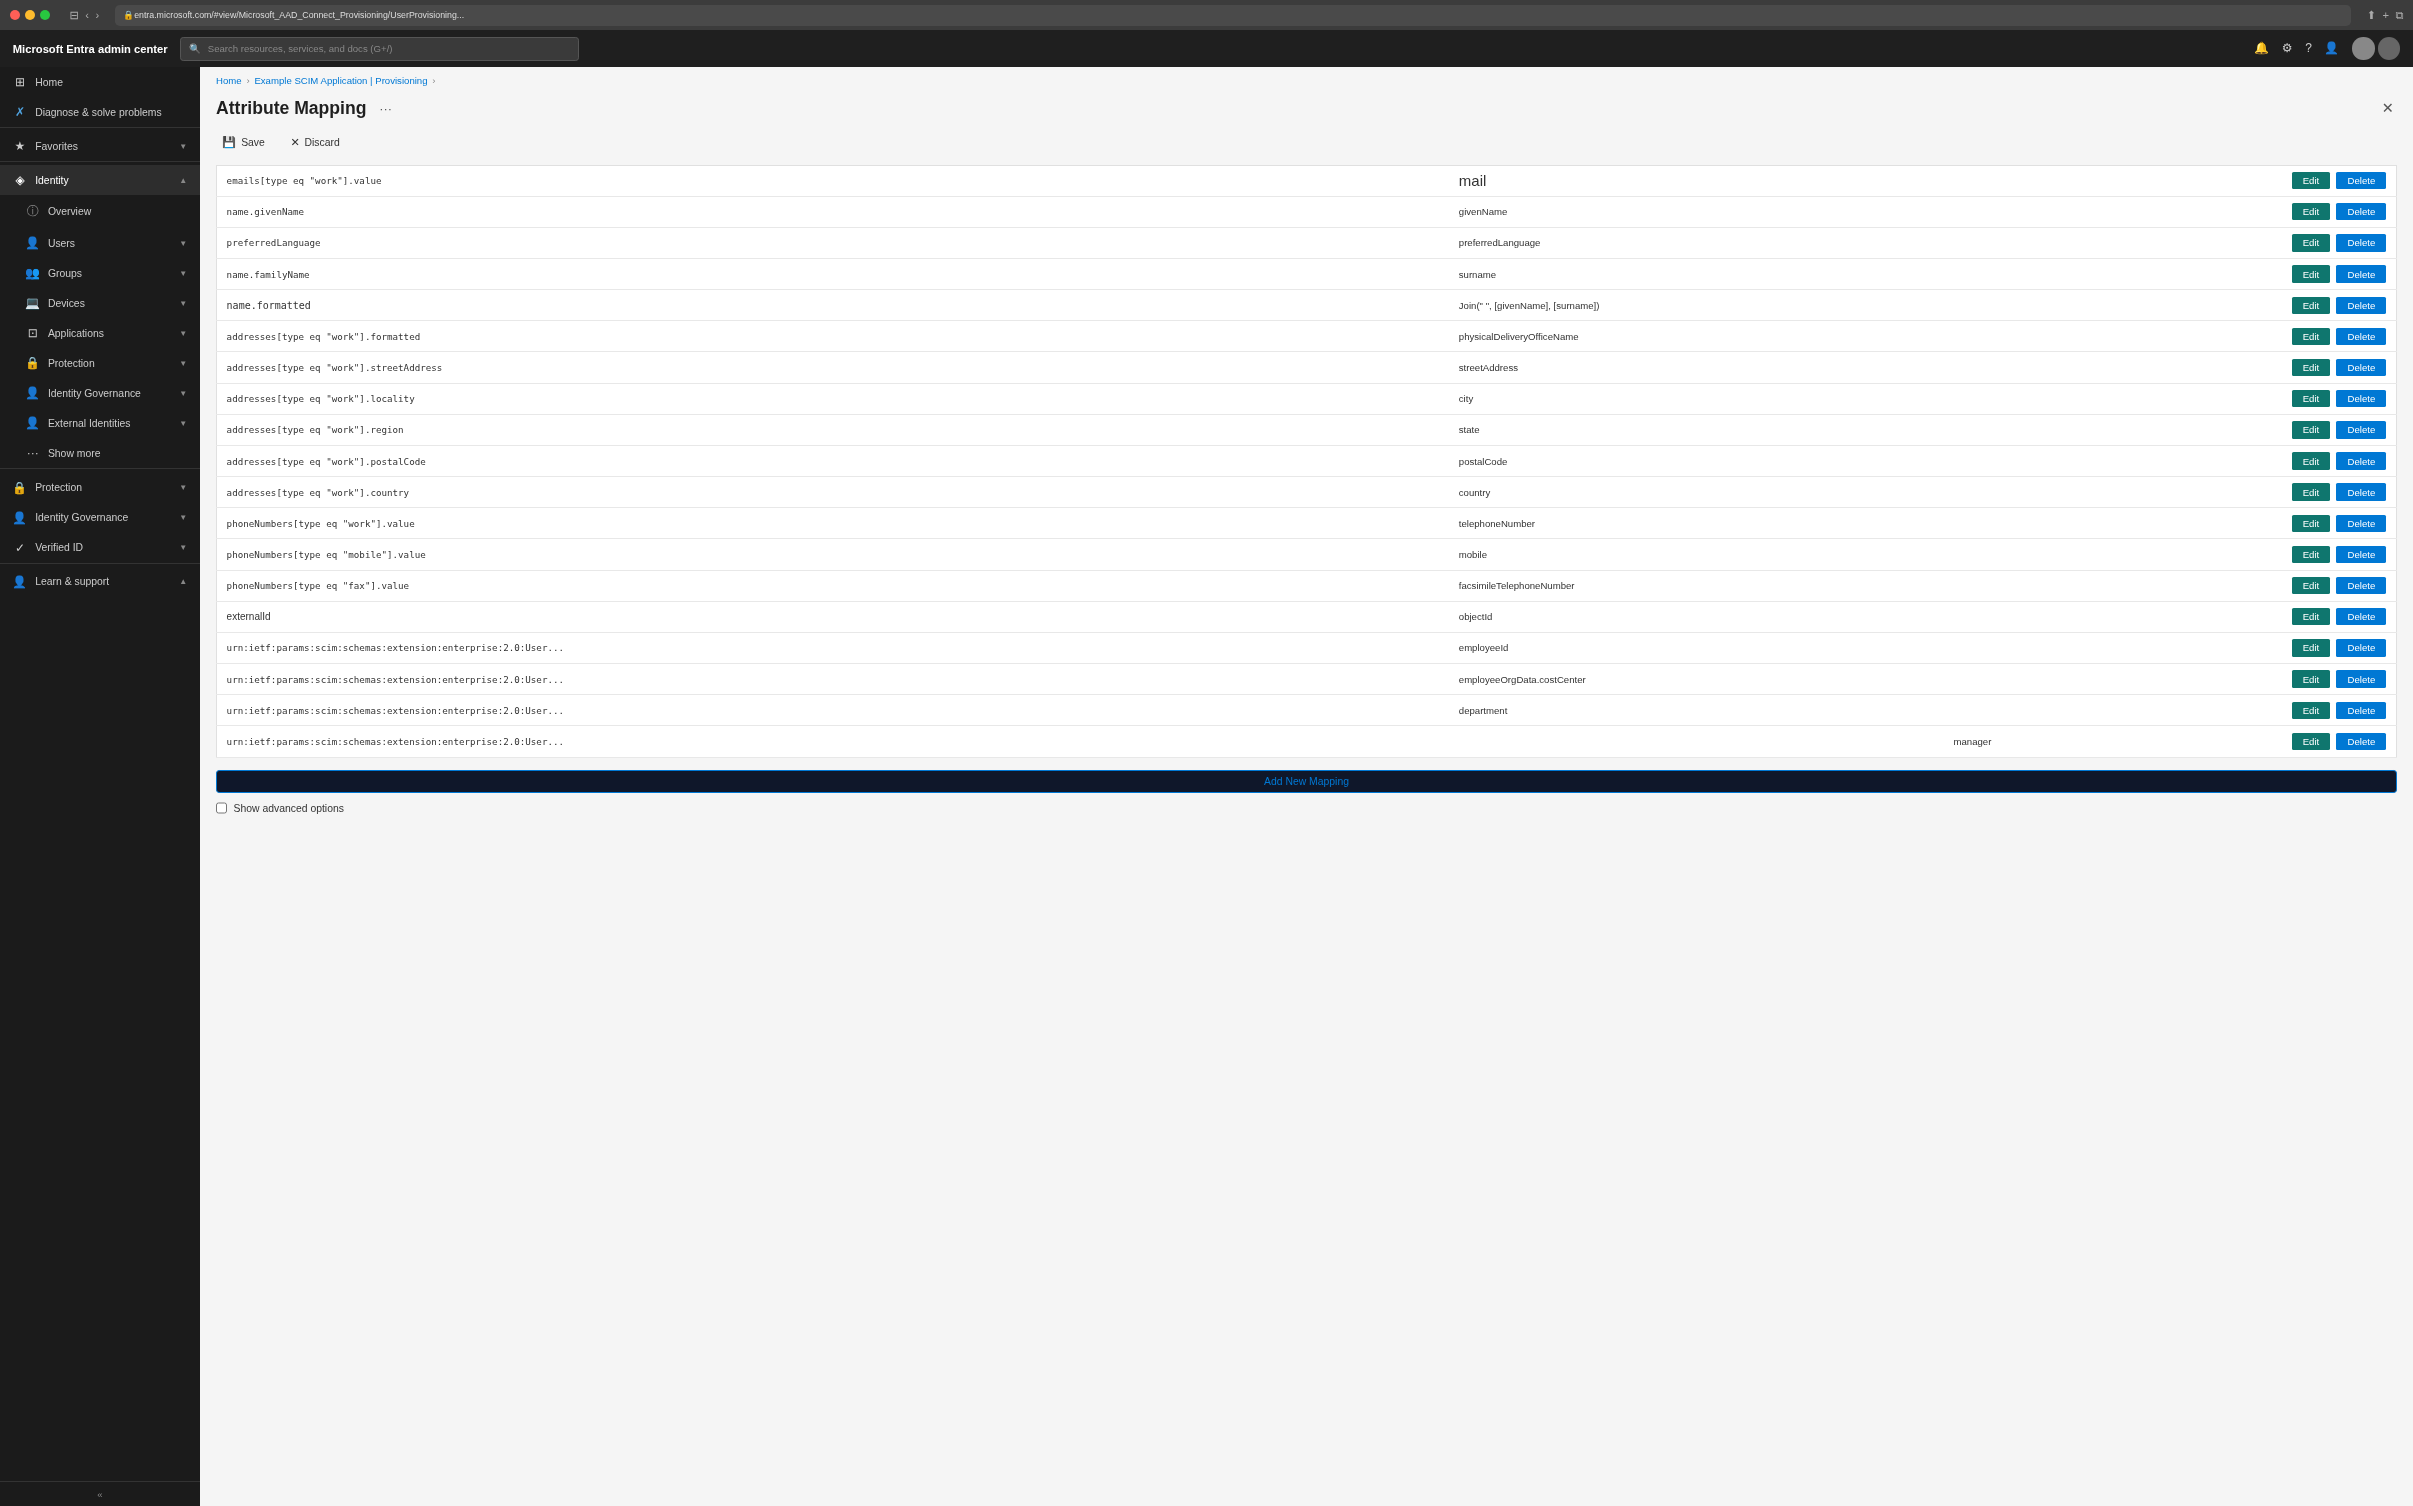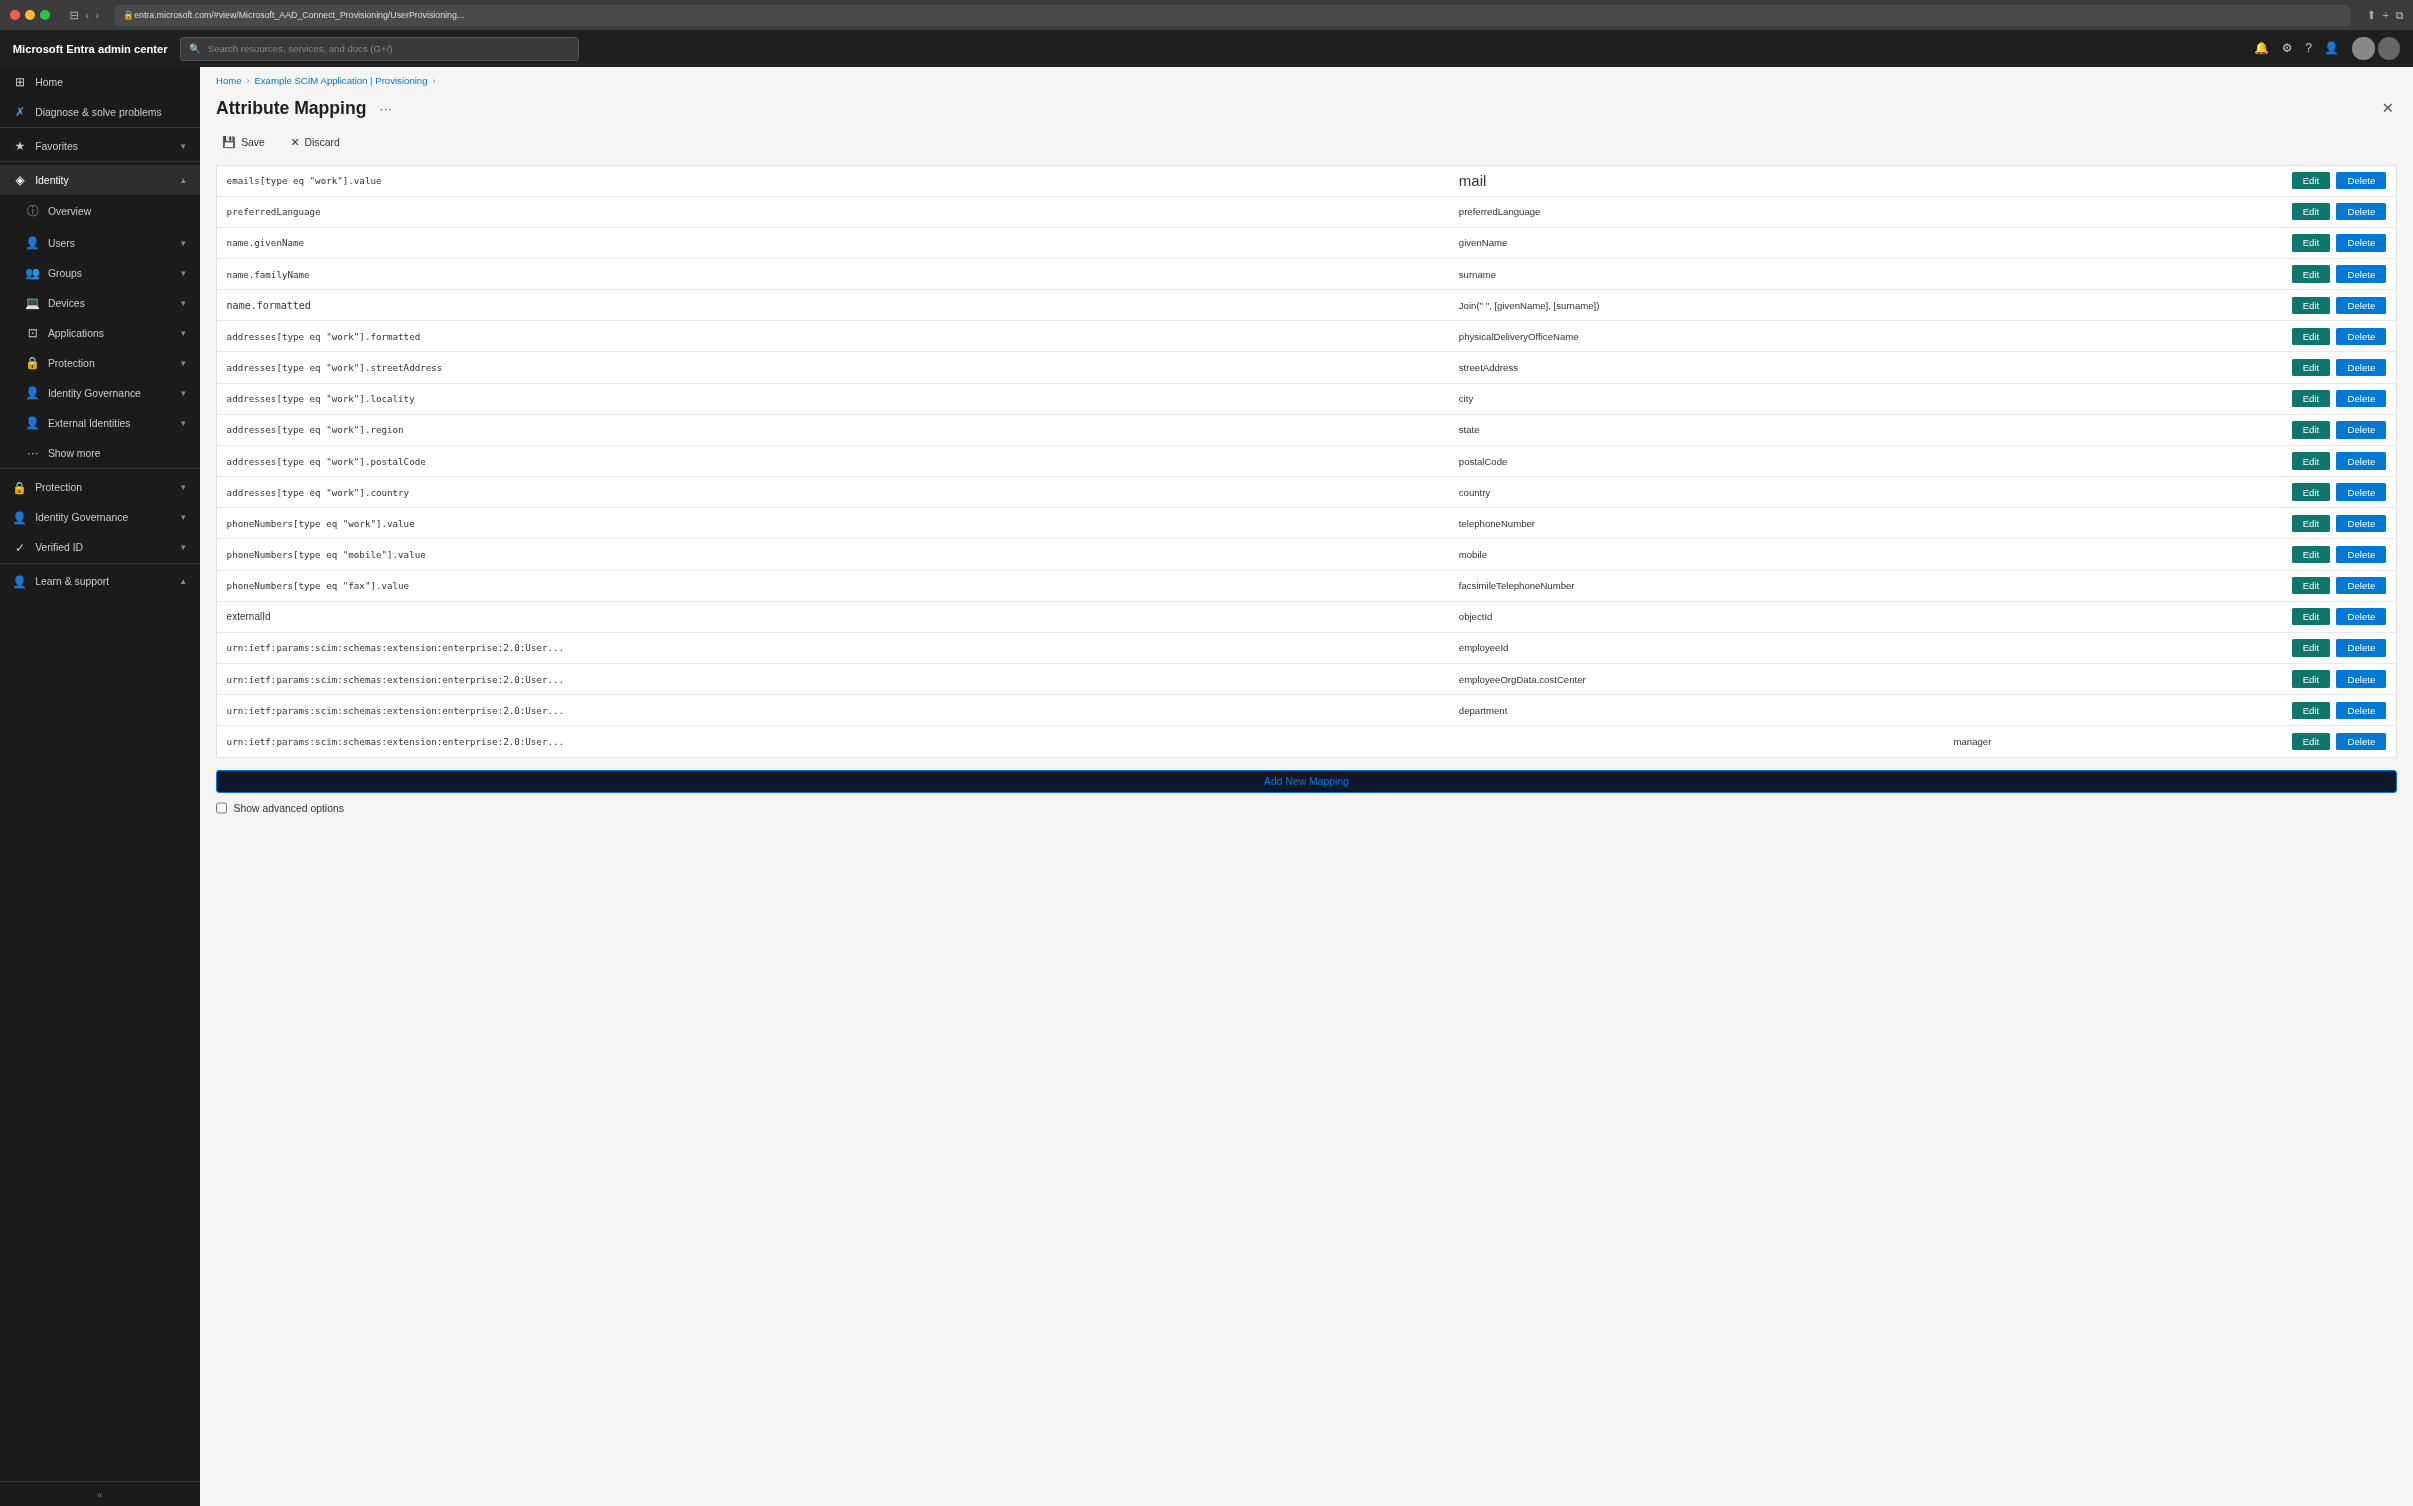--- a/index.html
+++ b/index.html
@@ -421,30 +421,30 @@
           <tbody id="mapping-tbody">
           <tr>
     <td style="font-family: monospace; font-size: 9.2px;">emails[type eq "work"].value</td>
     <td style="font-size: 15px;">mail</td>
     <td class="action-cell">
       <button class="btn-edit">Edit</button>
       <button class="btn-delete">Delete</button>
     </td>
   </tr>
               <tr>
+    <td style="font-family: monospace; font-size: 9.2px;">name.givenName</td>
+    <td style="font-size: 9.6px;">givenName</td>
+    <td class="action-cell">
+      <button class="btn-edit">Edit</button>
+      <button class="btn-delete">Delete</button>
+    </td>
+  </tr>
+              <tr>
     <td style="font-family: monospace; font-size: 9.2px;">preferredLanguage</td>
     <td style="font-size: 9.6px;">preferredLanguage</td>
-    <td class="action-cell">
-      <button class="btn-edit">Edit</button>
-      <button class="btn-delete">Delete</button>
-    </td>
-  </tr>
-              <tr>
-    <td style="font-family: monospace; font-size: 9.2px;">name.givenName</td>
-    <td style="font-size: 9.6px;">givenName</td>
     <td class="action-cell">
       <button class="btn-edit">Edit</button>
       <button class="btn-delete">Delete</button>
     </td>
   </tr>
               <tr>
     <td style="font-family: monospace; font-size: 9.2px;">name.familyName</td>
     <td style="font-size: 9.6px;">surname</td>
     <td class="action-cell">
       <button class="btn-edit">Edit</button>

